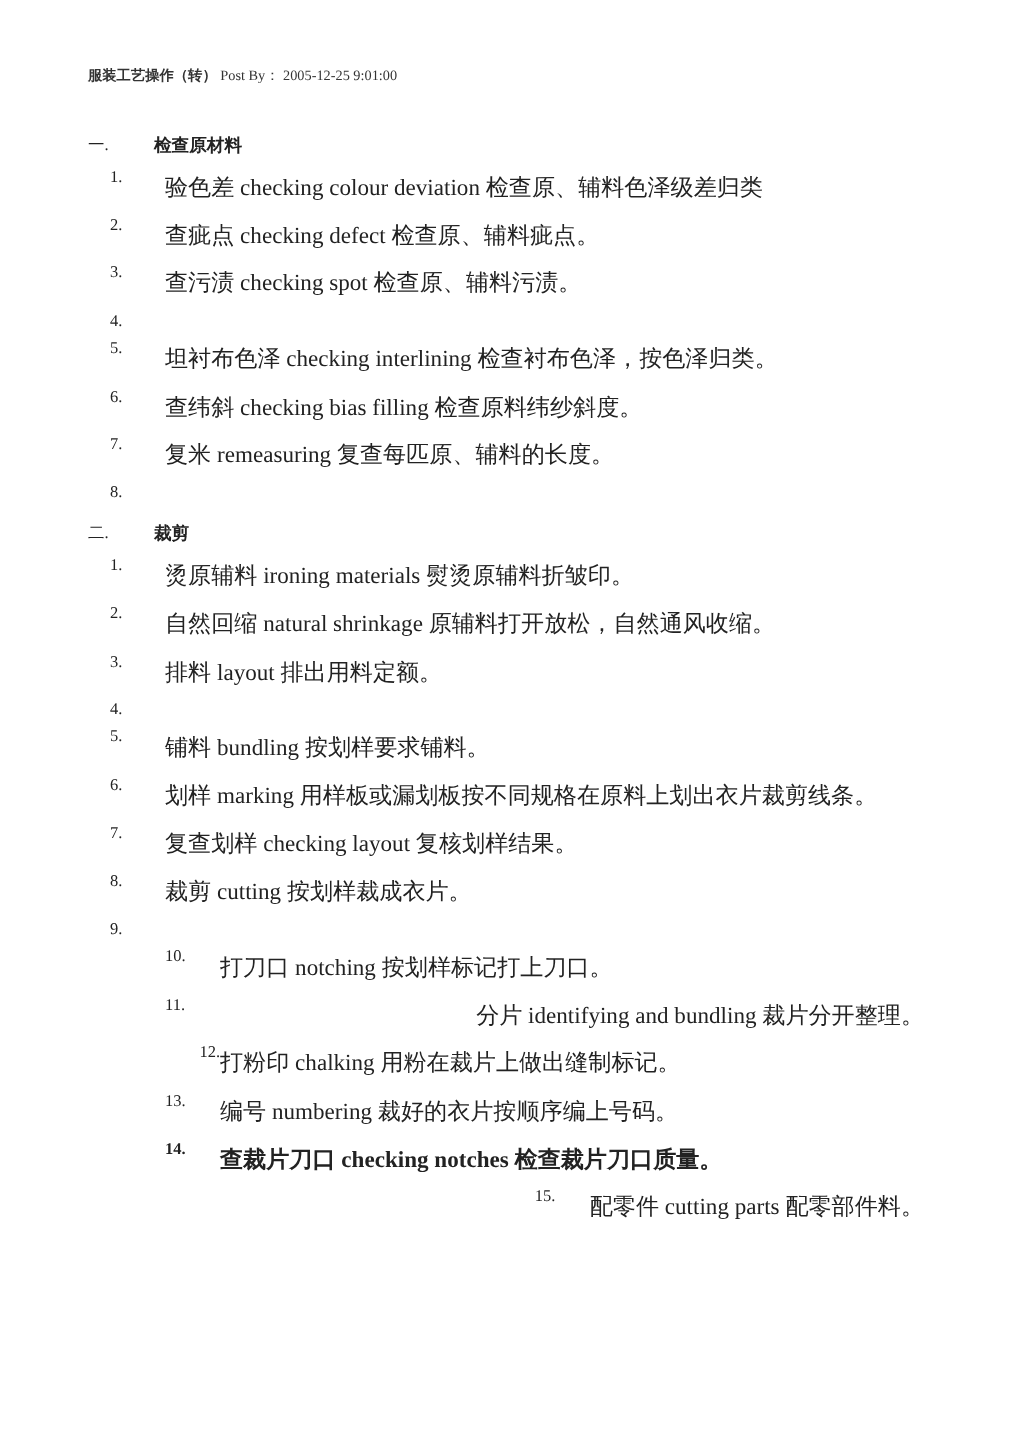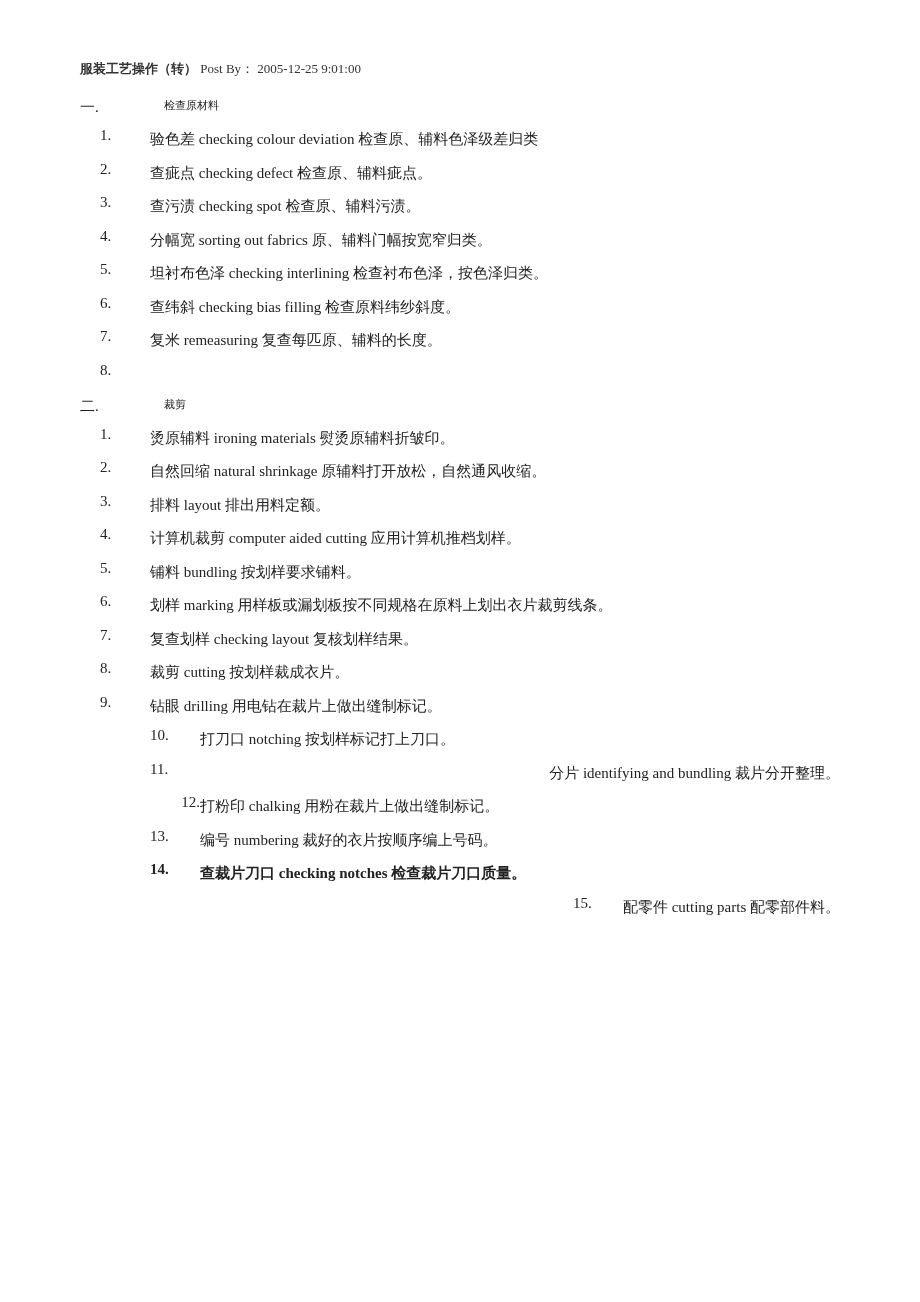--- a/index.html
+++ b/index.html
@@ -12,54 +12,53 @@
       font-family: "SimSun", "宋体", serif;
       font-size: 15px;
       color: #222222;
       width: 920px;
       min-height: 1302px;
       padding: 60px 80px 60px 80px;
     }
     .header {
       font-size: 13px;
       color: #333;
-      margin-bottom: 20px;
+      margin-bottom: 44px;
       font-family: "SimSun", "宋体", serif;
     }
     .header .title {
       font-weight: bold;
     }
     .content {
       margin-top: 20px;
     }
     .section-header {
       display: flex;
       margin-bottom: 10px;
       margin-top: 18px;
     }
     .section-num {
       min-width: 60px;
       font-size: 15px;
     }
     .section-title {
-      font-size: 11px;
-      font-weight: normal;
-      margin-left: 24px;
+      font-size: 16px;
+      font-weight: bold;
     }
     .item {
       display: flex;
       margin-bottom: 8px;
       padding-left: 20px;
     }
     .item-num {
       min-width: 50px;
       font-size: 15px;
     }
     .item-content {
-      font-size: 15px;
+      font-size: 21px;
       line-height: 1.7;
     }
     .wrap-item {
       padding-left: 20px;
       margin-bottom: 8px;
     }
     .wrap-item .item-row {
       display: flex;
     }
   </style>
@@ -84,21 +83,20 @@
     <div class="item">
       <span class="item-num">2.</span>
       <span class="item-content">查疵点  checking defect  检查原、辅料疵点。</span>
     </div>
     <div class="item">
       <span class="item-num">3.</span>
       <span class="item-content">查污渍  checking spot  检查原、辅料污渍。</span>
     </div>
     <div class="item">
       <span class="item-num">4.</span>
-      <span class="item-content">分幅宽  sorting out fabrics  原、辅料门幅按宽窄归类。</span>
     </div>
     <div class="item">
       <span class="item-num">5.</span>
       <span class="item-content">坦衬布色泽  checking interlining  检查衬布色泽，按色泽归类。</span>
     </div>
     <div class="item">
       <span class="item-num">6.</span>
       <span class="item-content">查纬斜  checking bias filling  检查原料纬纱斜度。</span>
     </div>
     <div class="item">
@@ -121,21 +119,20 @@
     <div class="item">
       <span class="item-num">2.</span>
       <span class="item-content">自然回缩  natural shrinkage  原辅料打开放松，自然通风收缩。</span>
     </div>
     <div class="item">
       <span class="item-num">3.</span>
       <span class="item-content">排料  layout  排出用料定额。</span>
     </div>
     <div class="item">
       <span class="item-num">4.</span>
-      <span class="item-content">计算机裁剪  computer aided cutting  应用计算机推档划样。</span>
     </div>
     <div class="item">
       <span class="item-num">5.</span>
       <span class="item-content">铺料  bundling  按划样要求铺料。</span>
     </div>
     <div class="wrap-item">
       <div class="item-row">
         <span class="item-num">6.</span>
         <span class="item-content">划样  marking  用样板或漏划板按不同规格在原料上划出衣片裁剪线条。</span>
       </div>
@@ -143,21 +140,20 @@
     <div class="item">
       <span class="item-num">7.</span>
       <span class="item-content">复查划样  checking layout  复核划样结果。</span>
     </div>
     <div class="item">
       <span class="item-num">8.</span>
       <span class="item-content">裁剪  cutting  按划样裁成衣片。</span>
     </div>
     <div class="item">
       <span class="item-num">9.</span>
-      <span class="item-content">钻眼  drilling  用电钻在裁片上做出缝制标记。</span>
     </div>
     <div class="item" style="padding-left: 70px;">
       <span class="item-num">10.</span>
       <span class="item-content">打刀口  notching  按划样标记打上刀口。</span>
     </div>
     <div class="item" style="padding-left: 70px; justify-content: space-between;">
       <span class="item-num">11.</span>
       <span class="item-content">分片  identifying and bundling  裁片分开整理。</span>
     </div>
     <div class="item" style="padding-left: 70px; text-align: right;">

